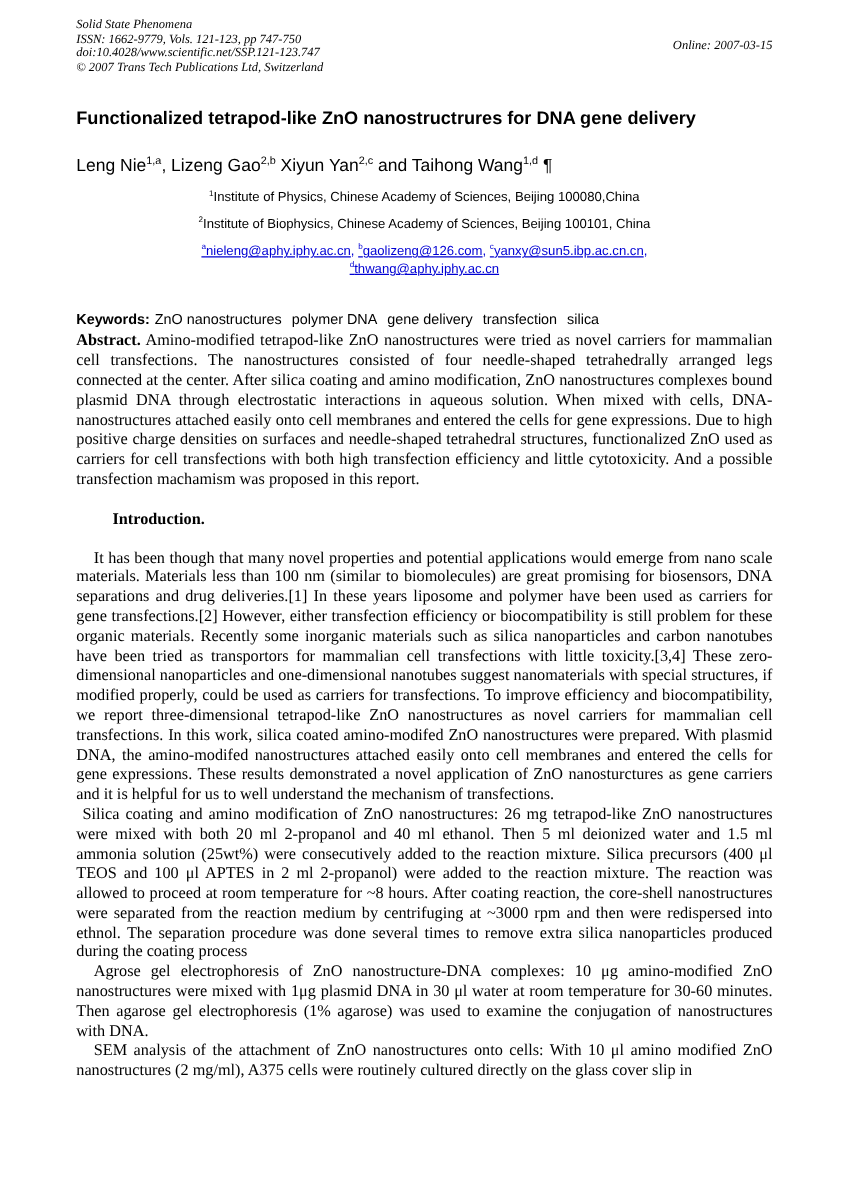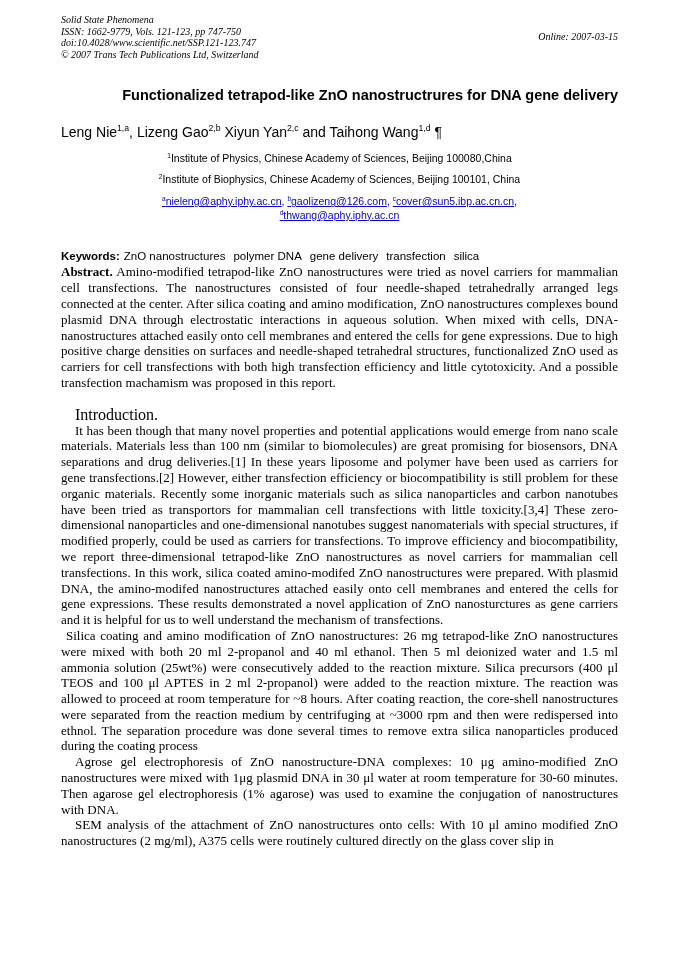--- a/index.html
+++ b/index.html
@@ -13,21 +13,21 @@
   .page { padding: 14px 60px 0 61px; }
 
   .hdr {
     display: flex; justify-content: space-between; align-items: center;
     font-style: italic; font-size: 10px; line-height: 11.6px;
   }
 
   .title {
     font-family: "Liberation Sans", sans-serif;
     font-weight: bold; font-size: 14.5px;
-    text-align: right; margin: 27px 0 0 0;
+    text-align: left; margin: 27px 0 0 0;
   }
 
   .authors {
     font-family: "Liberation Sans", sans-serif;
     font-size: 14px; text-align: left; margin-top: 21px;
   }
   .sup { font-size: 0.62em; vertical-align: super; line-height: 0; }
 
   .affil {
     font-family: "Liberation Sans", sans-serif;
@@ -52,22 +52,22 @@
 
   .body-par {
     font-size: 13px; line-height: 15.8px;
     text-align: justify; margin: 0;
   }
   .indent { text-indent: 14px; }
   .indent-sm { text-indent: 5px; }
   .abstract { margin-top: 2px; }
 
   .sec-heading {
-    font-size: 16px; line-height: 15.8px; font-weight: normal;
-    margin: 0; padding-left: 14px;
+    font-size: 13px; line-height: 15.8px; font-weight: bold;
+    margin: 15px; padding-left: 14px;
   }
   .mt16 { margin-top: 16px; }
   .mt32 { margin-top: 32px; }
 </style>
 </head>
 <body>
 
 <div class="page">
 
   <div class="hdr">
@@ -81,21 +81,21 @@
   </div>
 
   <h1 class="title">Functionalized tetrapod-like ZnO nanostructrures for DNA gene delivery</h1>
 
   <div class="authors"><span><span>Leng Nie</span><sup class="sup">1,a</sup></span><span>, </span><span><span>Lizeng Gao</span><sup class="sup">2,b</sup></span><span> </span><span><span>Xiyun Yan</span><sup class="sup">2,c</sup></span><span> and </span><span><span>Taihong Wang</span><sup class="sup">1,d</sup></span><span> </span><span>¶</span></div>
 
   <div class="affil"><sup class="sup">1</sup><span>Institute of Physics, Chinese Academy of Sciences, Beijing 100080,China</span></div>
   <div class="affil"><sup class="sup">2</sup><span>Institute of Biophysics, Chinese Academy of Sciences, Beijing 100101, China</span></div>
 
   <div class="emails">
-    <div><a class="email"><sup class="sup">a</sup><span>nieleng@aphy.iphy.ac.cn</span></a><span>, </span><a class="email"><sup class="sup">b</sup><span>gaolizeng@126.com</span></a><span>, </span><a class="email"><sup class="sup">c</sup><span>cover@sun5.ibp.ac.cn.cn</span></a><span>,</span></div>
+    <div><a class="email"><sup class="sup">a</sup><span>nieleng@aphy.iphy.ac.cn</span></a><span>, </span><a class="email"><sup class="sup">b</sup><span>gaolizeng@126.com</span></a><span>, </span><a class="email"><sup class="sup">c</sup><span>yanxy@sun5.ibp.ac.cn.cn</span></a><span>,</span></div>
     <div><a class="email"><sup class="sup">d</sup><span>thwang@aphy.iphy.ac.cn</span></a></div>
   </div>
 
   <div class="keywords"><b class="kw-label">Keywords:</b><span class="kw">ZnO nanostructures</span><span class="kw">polymer DNA</span><span class="kw">gene delivery</span><span class="kw">transfection</span><span class="kw">silica</span></div>
 
   <p class="body-par abstract"><b>Abstract.</b><span> Amino-modified tetrapod-like ZnO nanostructures were tried as novel carriers for mammalian cell transfections. The nanostructures consisted of four needle-shaped tetrahedrally arranged legs connected at the center. After silica coating and amino modification, ZnO nanostructures complexes bound plasmid DNA through electrostatic interactions in aqueous solution. When mixed with cells, DNA-nanostructures attached easily onto cell membranes and entered the cells for gene expressions. Due to high positive charge densities on surfaces and needle-shaped tetrahedral structures, functionalized ZnO used as carriers for cell transfections with both high transfection efficiency and little cytotoxicity. And a possible transfection machamism was proposed in this report.</span></p>
 
   <h2 class="sec-heading mt16">Introduction.</h2>
   <p class="body-par indent">It has been though that many novel properties and potential applications would emerge from nano scale materials. Materials less than 100 nm (similar to biomolecules) are great promising for biosensors, DNA separations and drug deliveries.[1] In these years liposome and polymer have been used as carriers for gene transfections.[2] However, either transfection efficiency or biocompatibility is still problem for these organic materials. Recently some inorganic materials such as silica nanoparticles and carbon nanotubes have been tried as transportors for mammalian cell transfections with little toxicity.[3,4] These zero-dimensional nanoparticles and one-dimensional nanotubes suggest nanomaterials with special structures, if modified properly, could be used as carriers for transfections. To improve efficiency and biocompatibility, we report three-dimensional tetrapod-like ZnO nanostructures as novel carriers for mammalian cell transfections. In this work, silica coated amino-modifed ZnO nanostructures were prepared. With plasmid DNA, the amino-modifed nanostructures attached easily onto cell membranes and entered the cells for gene expressions. These results demonstrated a novel application of ZnO nanosturctures as gene carriers and it is helpful for us to well understand the mechanism of transfections.</p>
 

